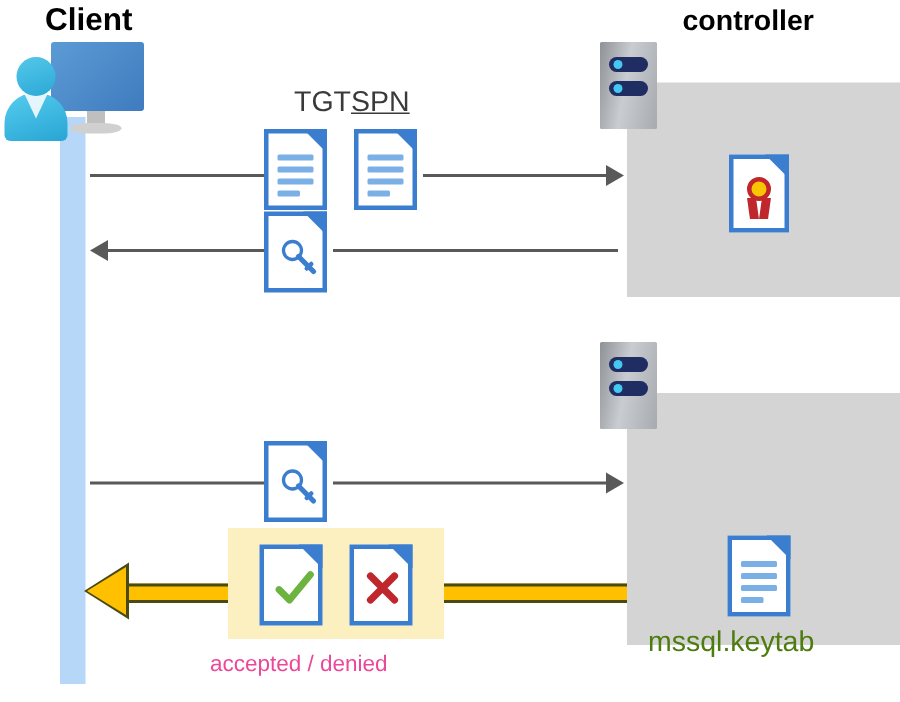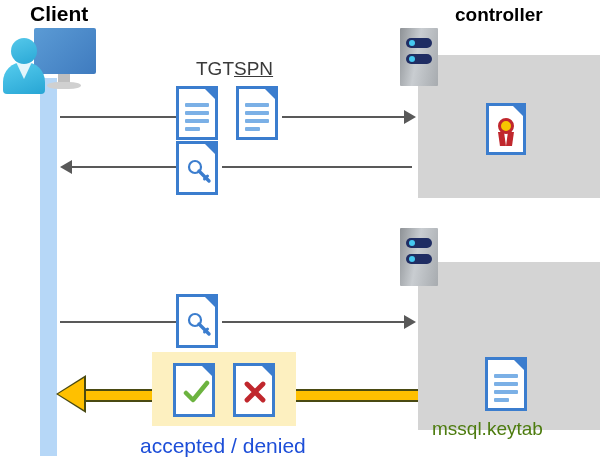--- a/index.html
+++ b/index.html
@@ -7,21 +7,21 @@
        font-family:"Liberation Sans","DejaVu Sans",sans-serif;}
   .stage{position:absolute;left:0;top:0;width:600px;height:468px;}
   .abs{position:absolute;}
 
   
   .title{font-weight:bold;color:#000000;line-height:1.12;}
   #client-title{left:30px;top:2px;font-size:21px;}
   #dc-title{left:455px;top:4px;font-size:19px;width:140px;}
   #linux-title{left:452px;top:224px;font-size:19px;}
   #keytab-label{left:432px;top:418px;font-size:19px;color:#4d7c0f;}
-  #verdict-label{left:140px;top:434px;font-size:21px;color:#1d4ed8;}
+  #verdict-label{left:140px;top:434px;font-size:15px;color:#ec4899;}
 
   
   .graybox{background:#d4d4d4;}
   #dc-box{left:418px;top:55px;width:182px;height:143px;}
   #linux-box{left:418px;top:262px;width:182px;height:168px;}
   #verdict-box{left:152px;top:352px;width:144px;height:74px;background:#fdf0c0;}
 
   
   #client-lifeline{left:40px;top:78px;width:17px;height:378px;
       background:#b6d7f7;}

